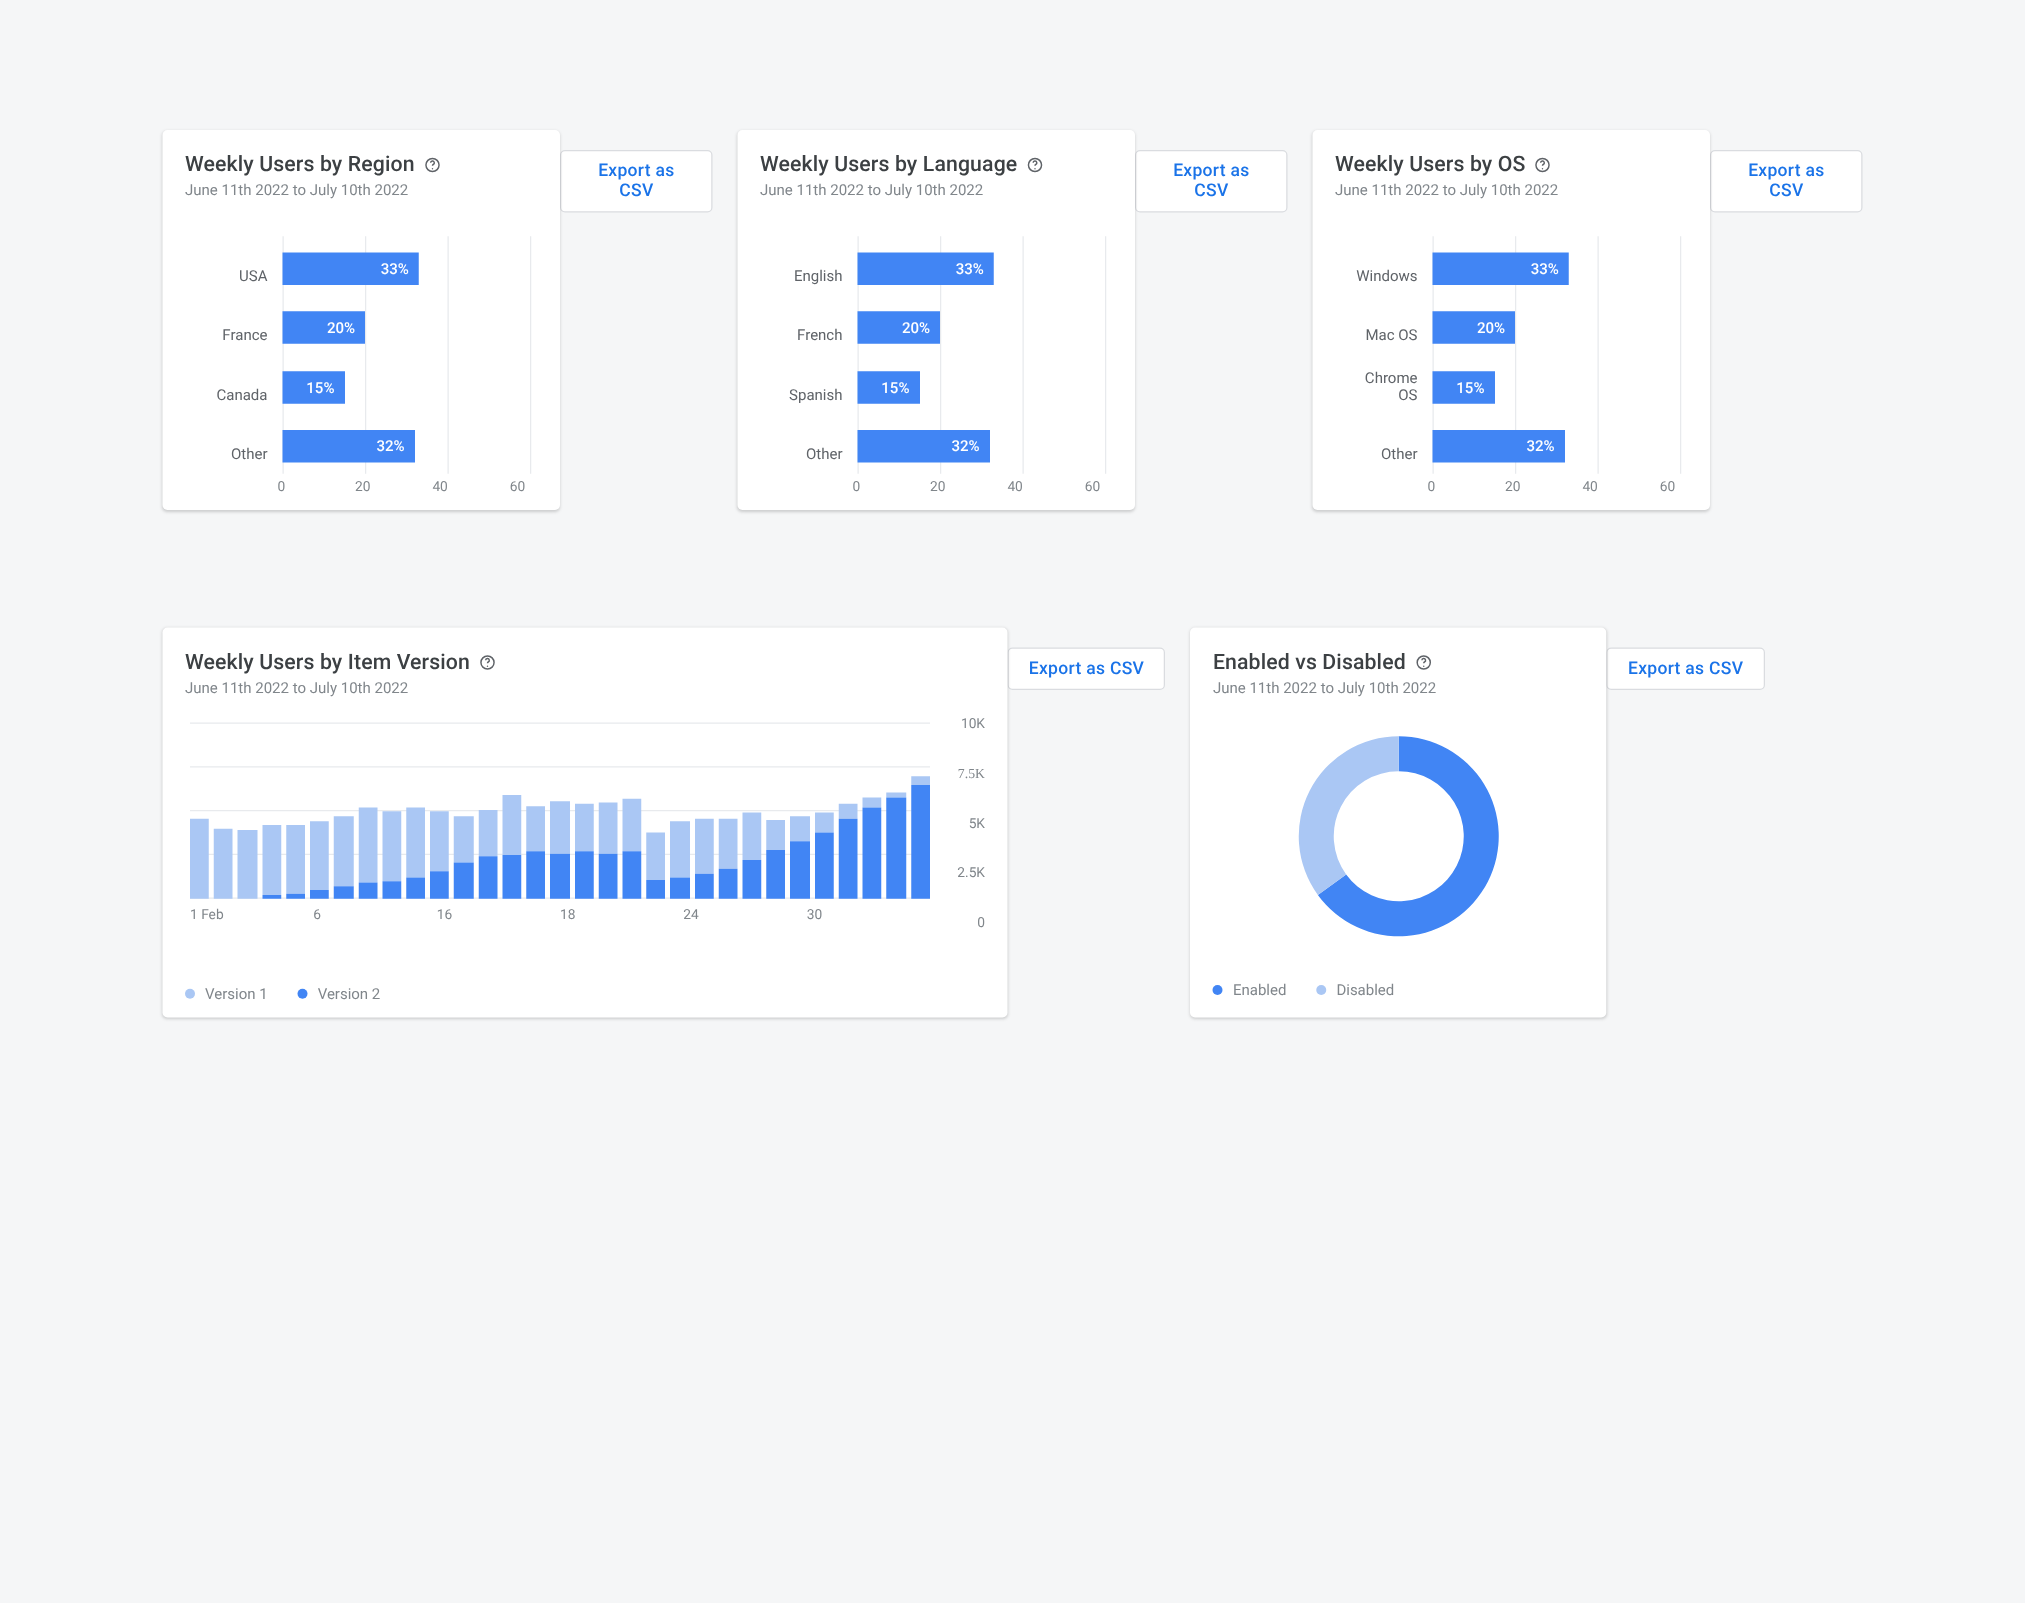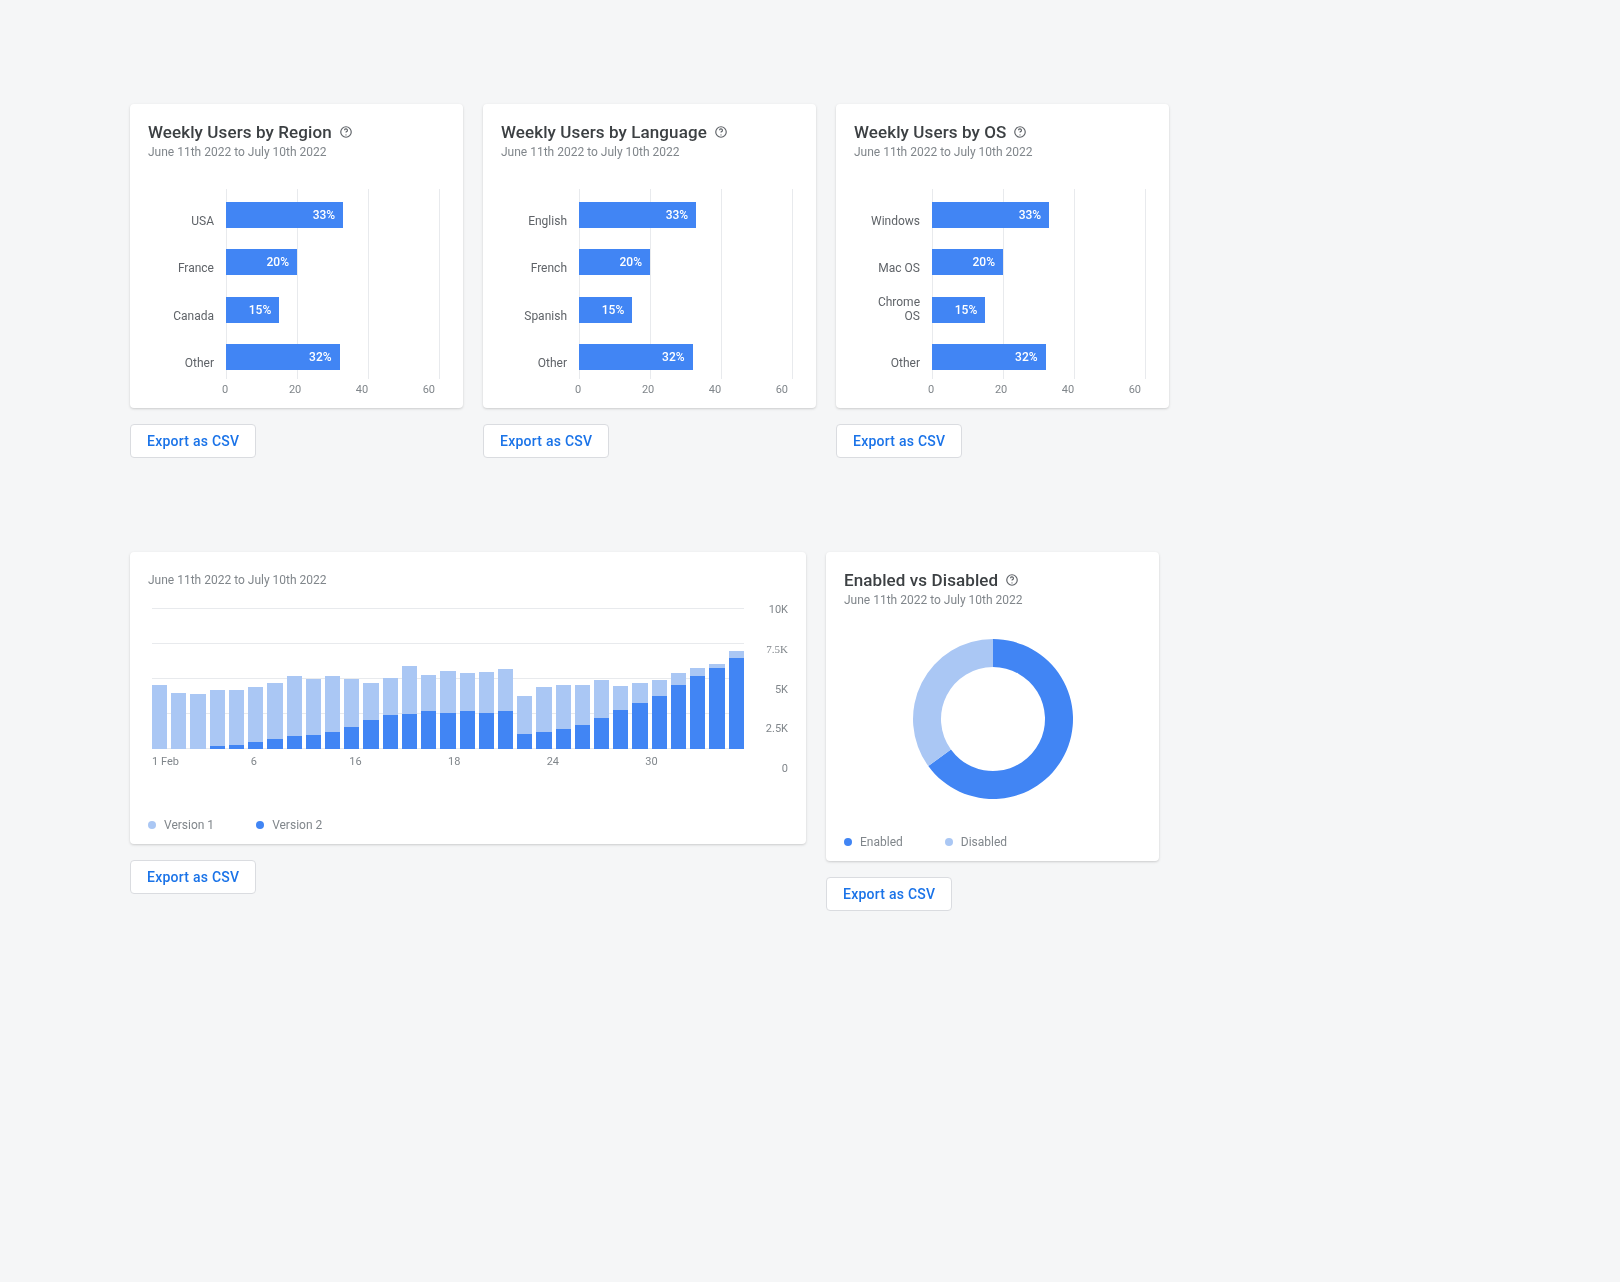--- a/index.html
+++ b/index.html
@@ -16,21 +16,21 @@
   .dashboard {
     padding: 104px 130px 0 130px;
   }
   .row {
     display: flex;
     gap: 20px;
     margin-bottom: 94px;
   }
   .col {
     display: flex;
-    flex-direction: column;
+    flex-direction: row;
   }
   .card {
     background: #fff;
     border-radius: 4px;
     box-shadow: 0 1px 3px rgba(0,0,0,0.12), 0 1px 2px rgba(0,0,0,0.06);
     padding: 18px 18px 12px 18px;
     position: relative;
   }
   .card-title {
     font-size: 17px;
@@ -203,21 +203,21 @@
   }
   .vx-tick {
     flex: 1;
     font-size: 11px;
     color: #80868b;
   }
 
   
   .legend {
     display: flex;
-    gap: 42px;
+    gap: 24px;
     margin-top: 50px;
   }
   .legend-item {
     display: flex;
     align-items: center;
     font-size: 12px;
     color: #80868b;
   }
   .legend-swatch {
     width: 8px;
@@ -417,20 +417,30 @@
             </div>
           </div>
       </div>
       <button class="export-btn">Export as CSV</button>
     </div>
   </div>
 
   <div class="row">
     <div class="col">
       <div class="card wide">
+        <div class="card-title">
+          <span>Weekly Users by Item Version</span>
+          <span class="help-icon">
+            <svg width="14" height="14" viewBox="0 0 24 24" fill="none" stroke="currentColor" stroke-width="2">
+                <circle cx="12" cy="12" r="9"></circle>
+                <path d="M9.5 9a2.5 2.5 0 1 1 3.5 2.3c-.8.4-1 .9-1 1.7"></path>
+                <circle cx="12" cy="17" r="1" fill="currentColor" stroke="none"></circle>
+              </svg>
+          </span>
+        </div>
         <div class="card-subtitle">June 11th 2022 to July 10th 2022</div>
 
         <div class="vbar-area">
           <div class="vbar-plot" id="vbar-plot">
             <div class="vbar-gridlines" id="vbar-gridlines">
                 <div class="vbar-gridline" style="bottom: 100%;"></div>
                 <div class="vbar-gridline" style="bottom: 75%;"></div>
                 <div class="vbar-gridline" style="bottom: 50%;"></div>
                 <div class="vbar-gridline" style="bottom: 25%;"></div>
                 <div class="vbar-gridline" style="bottom: 0%;"></div>

